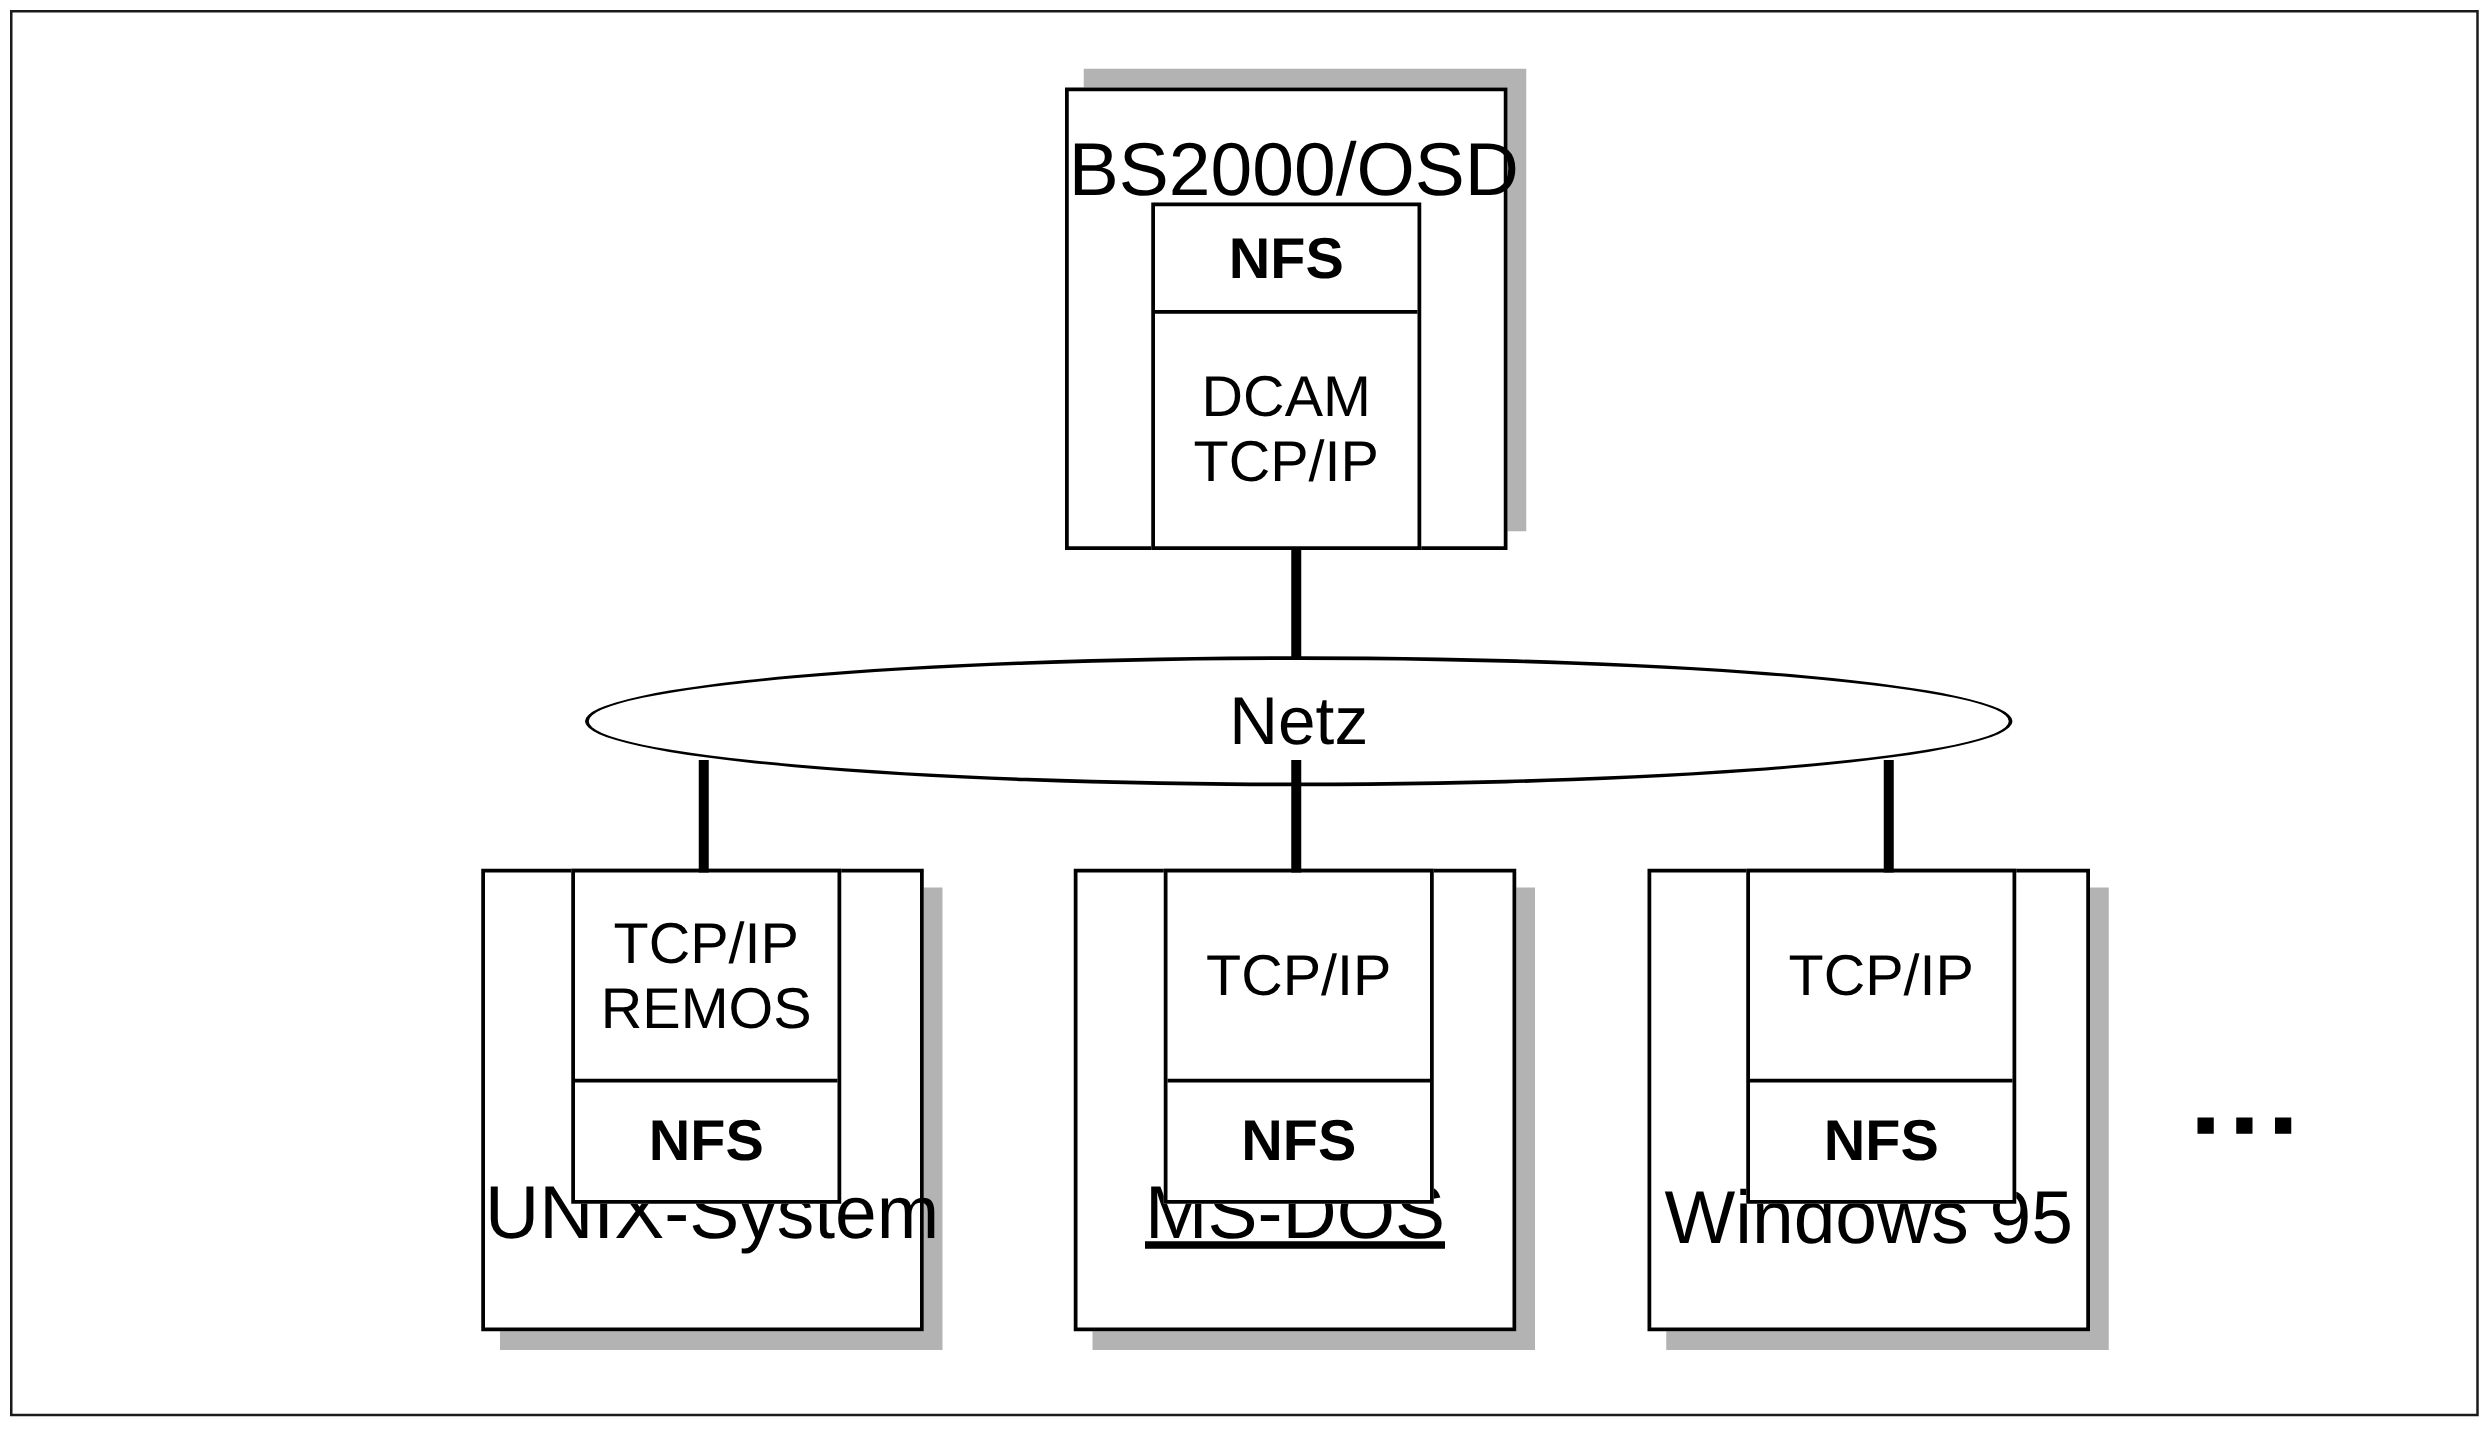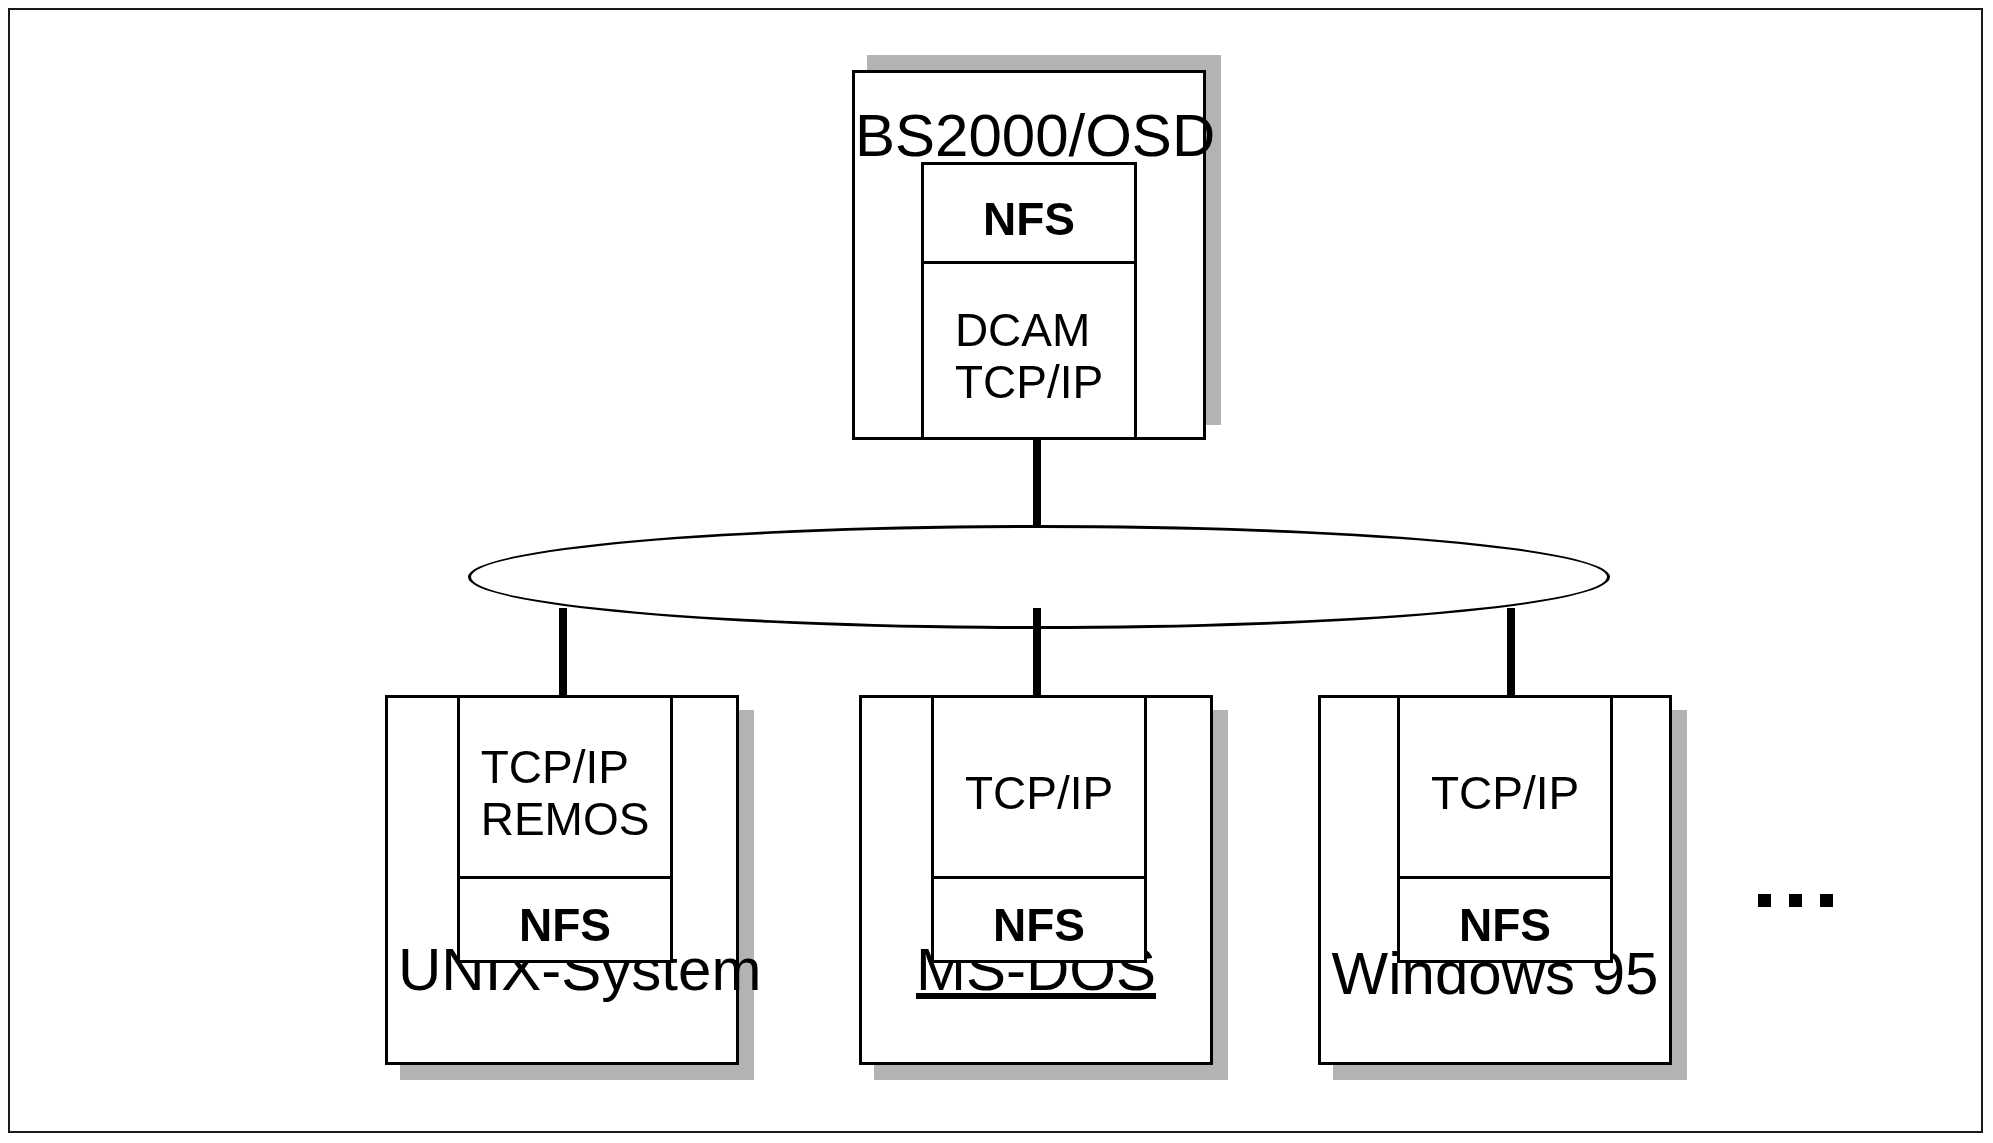--- a/index.html
+++ b/index.html
@@ -48,24 +48,23 @@
     z-index: 3;
   }
   .cell {
     position: absolute;
     left: 0;
     width: 100%;
     box-sizing: border-box;
     display: flex;
     align-items: center;
     justify-content: center;
-    text-align: left;
+    text-align: center;
     line-height: 1.12;
     white-space: pre-line;
-    margin-top: 13px;
   }
   .cell.divider-below {
     border-bottom: 3px solid #000000;
   }
   .nfs-text {
     font-weight: bold;
   }
 
   
   .side-label {
@@ -150,30 +149,31 @@
 
     <div class="inner-box" style="left:911px; top:152px; width:216px; height:278px;">
       <div class="cell divider-below nfs-text" style="top:0; height:86px; font-size:46px;">NFS</div>
       <div class="cell" style="top:86px; height:186px; font-size:46px;border-radius:26px;">DCAM
 TCP/IP</div>
     </div>
 
     <div class="connector" style="left:1023px; top:430px; height:88px;"></div>
 
     <div id="netz-ellipse"></div>
+    <div id="netz-label">Netz</div>
 
     <div class="connector" style="left:549px; top:598px; height:90px;"></div>
     <div class="connector" style="left:1023px; top:598px; height:90px;"></div>
     <div class="connector" style="left:1497px; top:598px; height:90px;"></div>
 
 
     <div class="shadow" style="left:390px; top:700px; width:354px; height:370px;"></div>
 
     <div class="box" style="left:375px; top:685px; width:354px; height:370px;">
-      <div class="os-label" style="left:10px; bottom:58px; width:100%;text-align:center;">UNIX-System</div>
+      <div class="os-label" style="left:0; bottom:58px; width:100%;text-align:center;">UNIX-System</div>
     </div>
 
     <div class="inner-box" style="left:447px; top:685px; width:216px; height:268px;">
       <div class="cell divider-below" style="top:0; height:168px; font-size:46px;">TCP/IP
 REMOS</div>
       <div class="cell nfs-text" style="top:168px; height:94px; font-size:46px;">NFS</div>
     </div>
 
     <div class="shadow" style="left:864px; top:700px; width:354px; height:370px;"></div>
 

